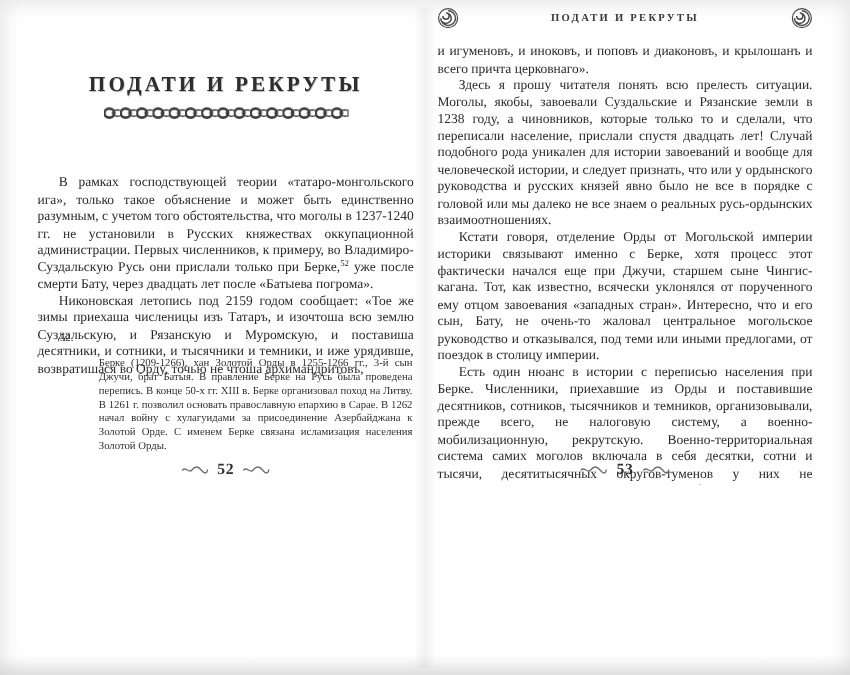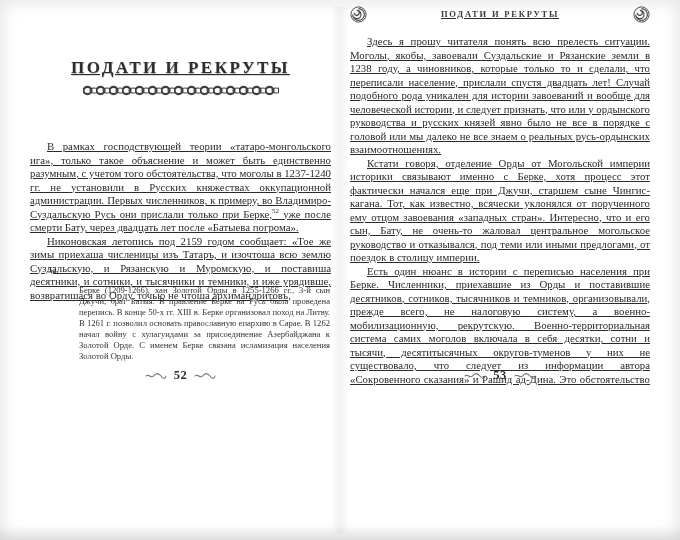--- a/index.html
+++ b/index.html
@@ -24,21 +24,20 @@
     pointer-events: none;
   }
   .gutter {
     position: absolute; top: 6px; bottom: 6px; left: 331px; width: 18px;
     background: linear-gradient(90deg, rgba(0,0,0,0) 0%, rgba(0,0,0,0.05) 50%, rgba(0,0,0,0) 100%);
     pointer-events: none;
   }
   .page {
     position: absolute; top: 0; height: 388px; width: 340px;
     overflow: hidden;
-    text-decoration: underline;
   }
   .page-left  { left: 0;    padding: 0 9px 0 30px; }
   .page-right { left: 340px; padding: 0 30px 0 10px; }
 
   
   .chapter-head { margin-top: 58px; text-align: center; }
   .chapter-title {
     margin: 0;
     font-size: 17px;
     font-weight: bold;
@@ -165,20 +164,21 @@
       <span class="running-header-text">ПОДАТИ И РЕКРУТЫ</span>
       <span class="rosette">
         <svg width="17" height="17" viewBox="0 0 17 17" aria-hidden="true">
           <circle cx="8.5" cy="8.5" r="7.6" fill="none" stroke="#4a4a4a" stroke-width="1"></circle>
           <path d="M8.5 2.6 a5.9 5.9 0 1 1 -5.9 5.9 a4.2 4.2 0 1 0 4.2 -4.2 a2.5 2.5 0 1 1 -2.5 2.5" fill="none" stroke="#4a4a4a" stroke-width="1.2"></path>
         </svg>
       </span>
     </div>
 
     <div class="body-text">
+      <p class="no-indent">и игуменовъ, и иноковъ, и поповъ и диаконовъ, и крылошанъ и всего причта церковнаго».</p>
       <p>Здесь я прошу читателя понять всю прелесть ситуации. Моголы, якобы, завоевали Суздальские и Рязанские земли в 1238 году, а чиновников, которые только то и сделали, что переписали население, прислали спустя двадцать лет! Случай подобного рода уникален для истории завоеваний и вообще для человеческой истории, и следует признать, что или у ордынского руководства и русских князей явно было не все в порядке с головой или мы далеко не все знаем о реальных русь-ордынских взаимоотношениях.</p>
       <p>Кстати говоря, отделение Орды от Могольской империи историки связывают именно с Берке, хотя процесс этот фактически начался еще при Джучи, старшем сыне Чингис-кагана. Тот, как известно, всячески уклонялся от порученного ему отцом завоевания «западных стран». Интересно, что и его сын, Бату, не очень-то жаловал центральное могольское руководство и отказывался, под теми или иными предлогами, от поездок в столицу империи.</p>
       <p>Есть один нюанс в истории с переписью населения при Берке. Численники, приехавшие из Орды и поставившие десятников, сотников, тысячников и темников, организовывали, прежде всего, не налоговую систему, а военно-мобилизационную, рекрутскую. Военно-территориальная система самих моголов включала в себя десятки, сотни и тысячи, десятитысячных округов-туменов у них не существовало, что следует из информации автора «Сокровенного сказания» и Рашид ад-Дина. Это обстоятельство было обусловлено немногочисленностью моголов.</p>
     </div>
 
     <div class="pagenum-row">
       <span class="flourish">
         <svg width="22" height="8" viewBox="0 0 22 8" aria-hidden="true">
           <path d="M1 4 C3.5 0.8, 6 7.2, 8.5 4 S 13.5 0.8, 16 4 S 20.5 7.2, 21 4" fill="none" stroke="#6f6f6f" stroke-width="1.1" stroke-linecap="round"></path>
         </svg>

